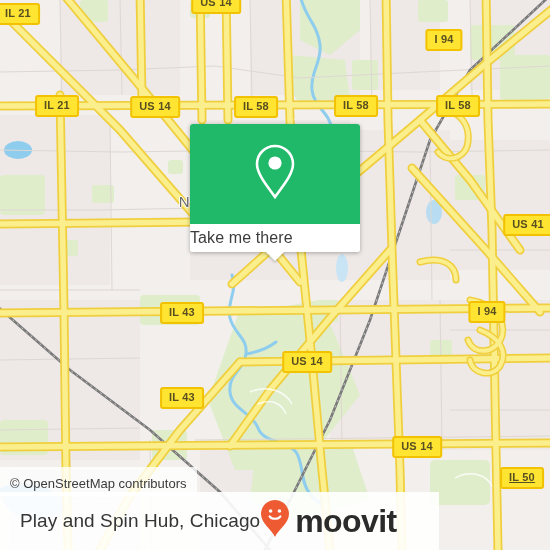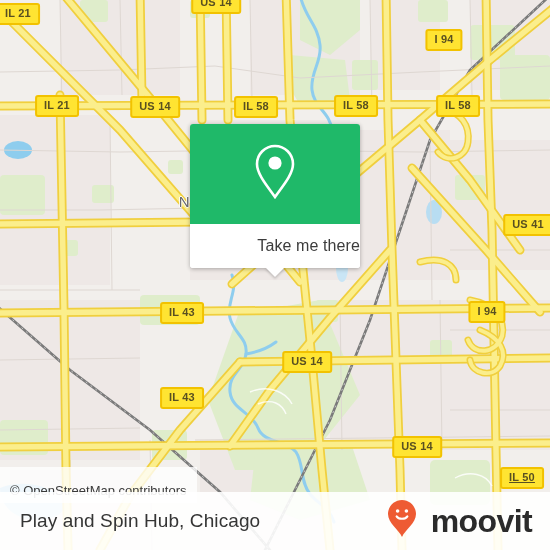--- a/index.html
+++ b/index.html
@@ -81,26 +81,26 @@
   }
   #callout-head {
     height: 100px;
     background: #1fb969;
     border-radius: 3px 3px 0 0;
     display: flex;
     align-items: center;
     justify-content: center;
   }
   #callout-body {
-    height: 44px;
+    height: 28px;
     background: #ffffff;
     border-radius: 0 0 3px 3px;
     display: flex;
     align-items: center;
-    justify-content: flex-end;
+    justify-content: flex-start;
     position: relative;
   }
   #callout-label {
     color: #3c3c3c;
     font-family: "Liberation Sans", sans-serif;
     font-size: 16px;
     letter-spacing: .1px;
   }
   #callout-tail {
     position: absolute;
@@ -113,55 +113,55 @@
     border-top: 10px solid #ffffff;
     filter: drop-shadow(0 2px 1px rgba(0,0,0,.18));
   }
 
   
   #attribution {
     position: absolute;
     left: 0;
     top: 467px;
     height: 25px;
-    padding: 11px 10px 0 10px;
+    padding: 4px 10px 0 10px;
     display: flex;
     align-items: center;
     background: rgba(255,255,255,.78);
     color: #3a3a3a;
     font-family: "Liberation Sans", sans-serif;
     font-size: 13px;
     white-space: nowrap;
   }
 
   
   #footer {
     position: absolute;
     left: 0;
     top: 492px;
-    width: 550px;
+    width: 439px;
     height: 58px;
     background: rgba(255,255,255,.90);
     display: flex;
     align-items: center;
-    justify-content: space-between;
+    justify-content: flex-start;
     box-sizing: border-box;
     padding: 0 18px 0 20px;
   }
   #footer-title {
     color: #353535;
     font-family: "Liberation Sans", sans-serif;
     font-size: 19px;
     letter-spacing: .1px;
     white-space: nowrap;
   }
   #brand {
     display: flex;
     align-items: center;
-    gap: 14px;
+    gap: 5px;
   }
   #brand-wordmark {
     color: #2b2b2b;
     font-family: "Liberation Sans", sans-serif;
     font-size: 32px;
     font-weight: bold;
     letter-spacing: -0.6px;
     line-height: 1;
   }
 </style>

